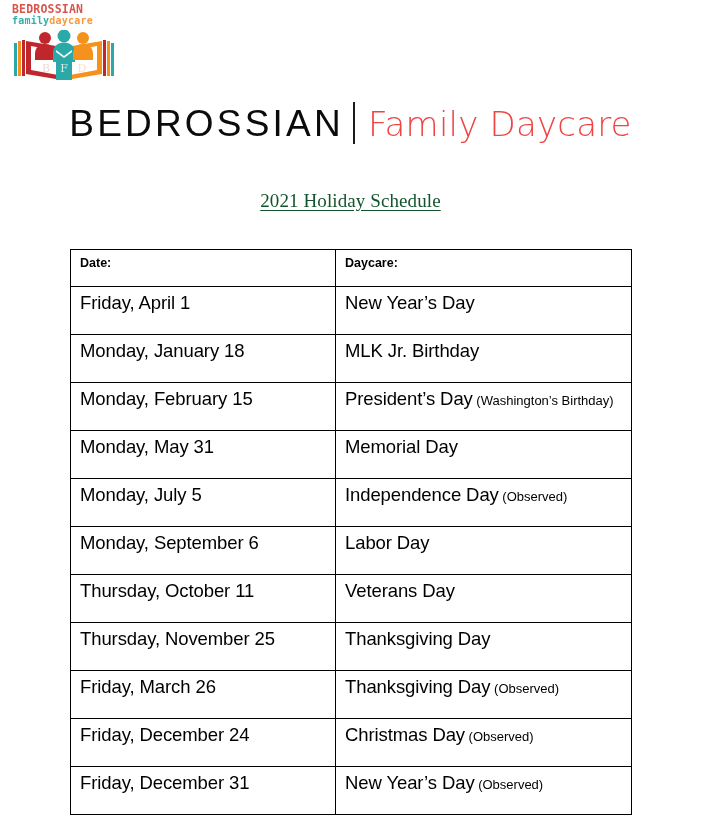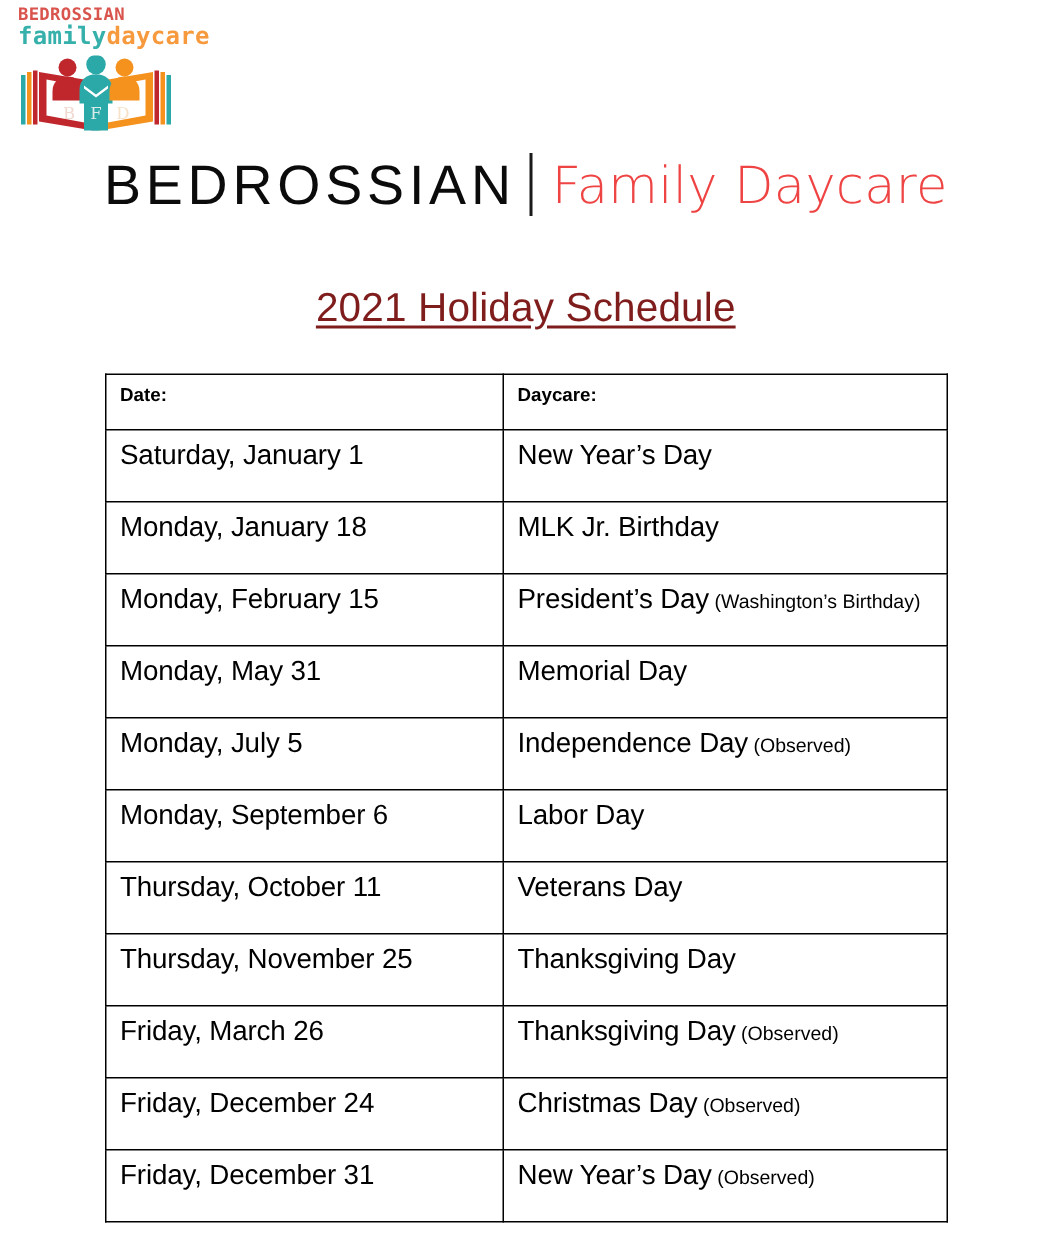--- a/index.html
+++ b/index.html
@@ -29,21 +29,21 @@
     letter-spacing: 0px;
     -webkit-font-smoothing: none;
   }
   .bm-line1 {
     font-size: 11.5px;
     font-weight: bold;
     color: #d9544d;
     letter-spacing: 0.2px;
   }
   .bm-line2 {
-    font-size: 16px;
+    font-size: 10px;
     font-weight: bold;
     letter-spacing: 0.2px;
     white-space: nowrap;
   }
   .bm-family { color: #35b0ab; }
   .bm-daycare { color: #f79a3e; }
 
   .brandmark-icon {
     margin-top: 4px;
     width: 104px;
@@ -89,24 +89,24 @@
 
   
   .subtitle {
     position: absolute;
     left: 0;
     top: 190px;
     width: 701px;
     text-align: center;
   }
   .subtitle-text {
-    font-family: Liberation Sans, sans-serif;
-    font-size: 27px;
+    font-family: Liberation Serif, serif;
+    font-size: 19px;
     font-weight: 400;
-    color: #7f1d1d;
+    color: #14532d;
     text-decoration: underline;
     text-underline-offset: 3px;
     letter-spacing: 0.1px;
   }
 
   
   .schedule-wrap {
     position: absolute;
     left: 70px;
     top: 249px;
@@ -206,21 +206,21 @@
       <col class="col-holiday">
     </colgroup>
     <thead>
       <tr>
         <th>Date:</th>
         <th>Daycare:</th>
       </tr>
     </thead>
     <tbody id="schedule-body">
         <tr>
-          <td>Saturday, January 1</td>
+          <td>Friday, April 1</td>
           <td><span>New Year’s Day</span></td>
         </tr>
         <tr>
           <td>Monday, January 18</td>
           <td><span>MLK Jr. Birthday</span></td>
         </tr>
         <tr>
           <td>Monday, February 15</td>
           <td><span>President’s Day</span><span class="holiday-note"> (Washington’s Birthday)</span></td>
         </tr>

